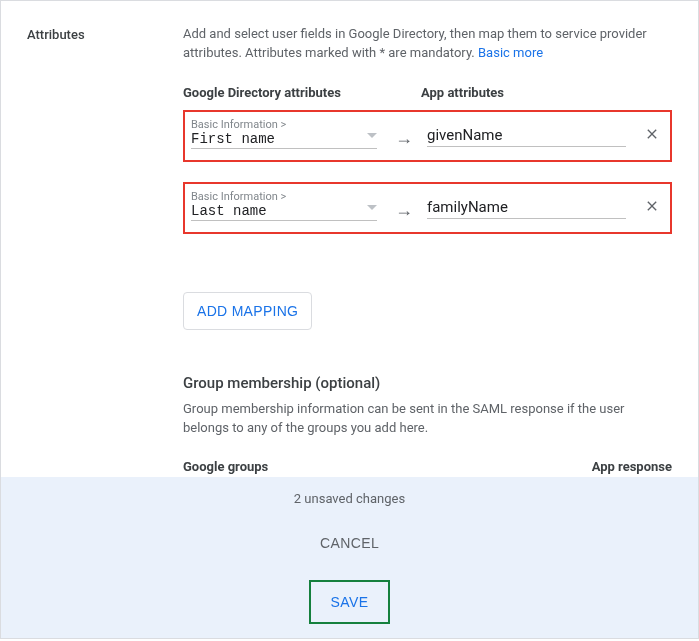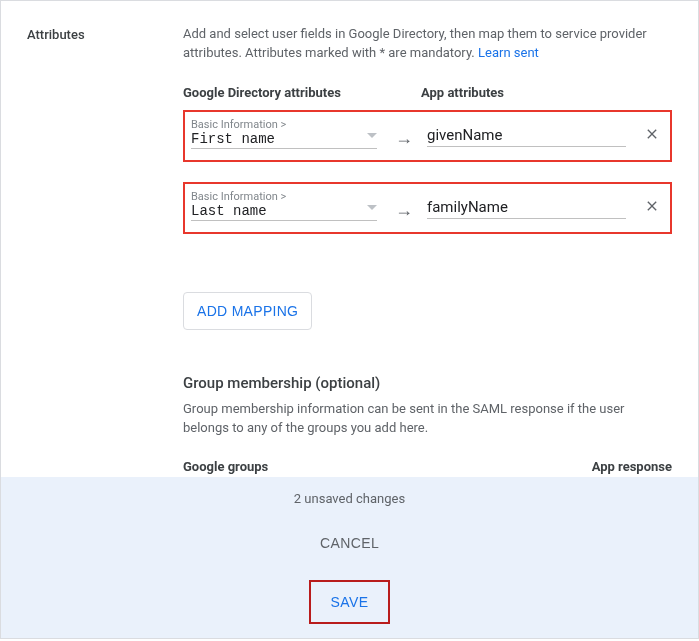--- a/index.html
+++ b/index.html
@@ -200,21 +200,21 @@
     .cancel-btn {
       border: none;
       background: transparent;
       color: #5f6368;
       font-size: 14px;
       font-weight: 500;
       letter-spacing: 0.4px;
       cursor: pointer;
     }
     .save-wrap {
-      border: 2px solid #b91c1c;
+      border: 2px solid #15803d;
       padding: 6px 2px;
     }
     .save-btn {
       border: none;
       background: transparent;
       color: #1a73e8;
       font-size: 14px;
       font-weight: 500;
       letter-spacing: 0.4px;
       padding: 6px 18px;
@@ -226,21 +226,21 @@
 
 <div class="container">
 
 
   <div class="body">
     <div class="left-label">Attributes</div>
 
     <div class="right-col">
 
       <div class="description">
-        <span>Add and select user fields in Google Directory, then map them to service provider attributes. Attributes marked with * are mandatory. </span><a href="#">Learn sent</a>
+        <span>Add and select user fields in Google Directory, then map them to service provider attributes. Attributes marked with * are mandatory. </span><a href="#">Basic more</a>
       </div>
 
       <div class="columns-header">
         <div class="col-head left">Google Directory attributes</div>
         <div class="col-head right">App attributes</div>
       </div>
 
       <div class="mapping-row">
         <div class="dir-select">
           <div class="breadcrumb">Basic Information &gt;</div>

